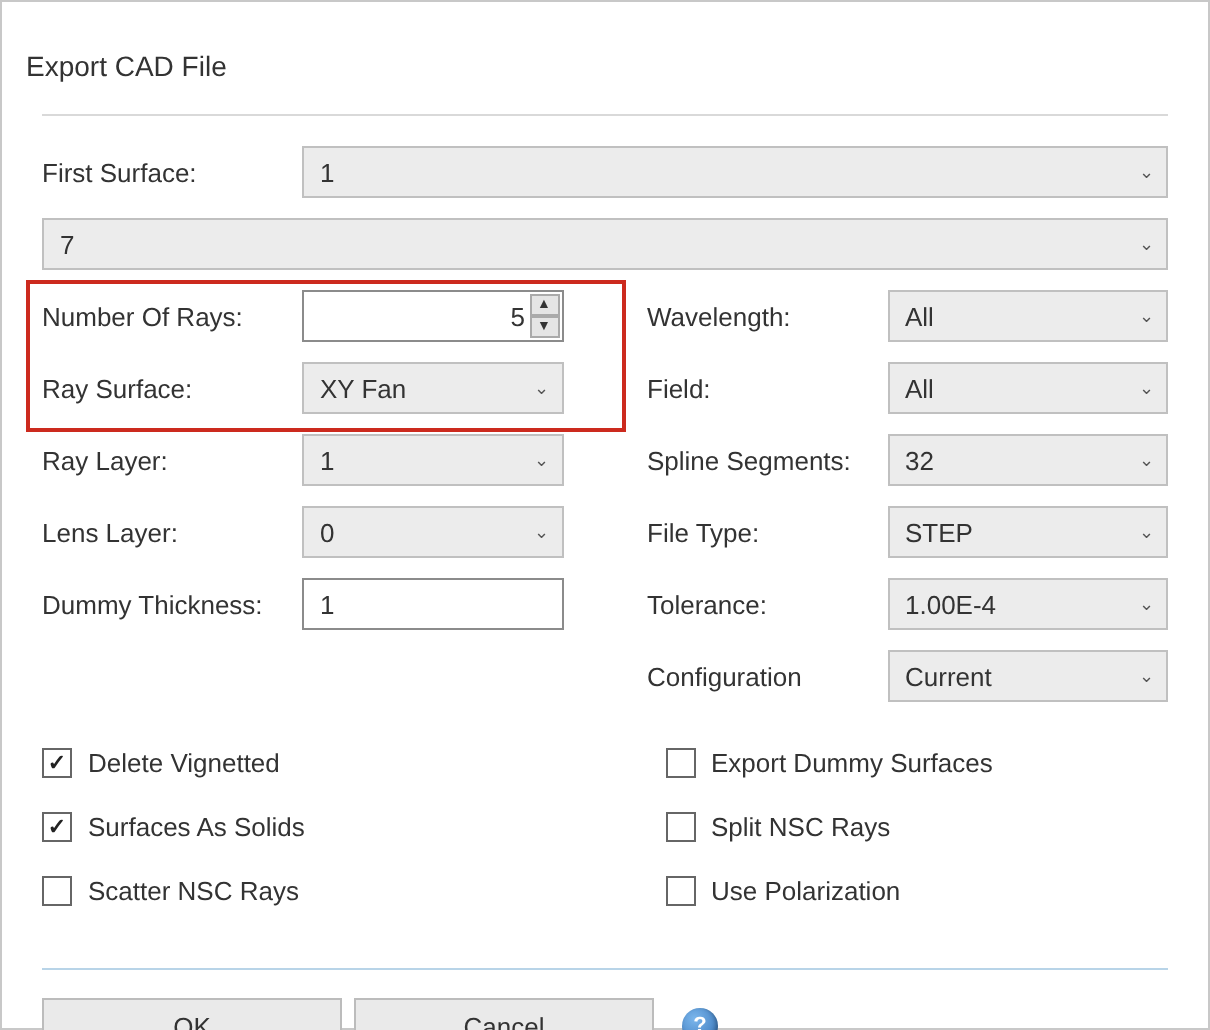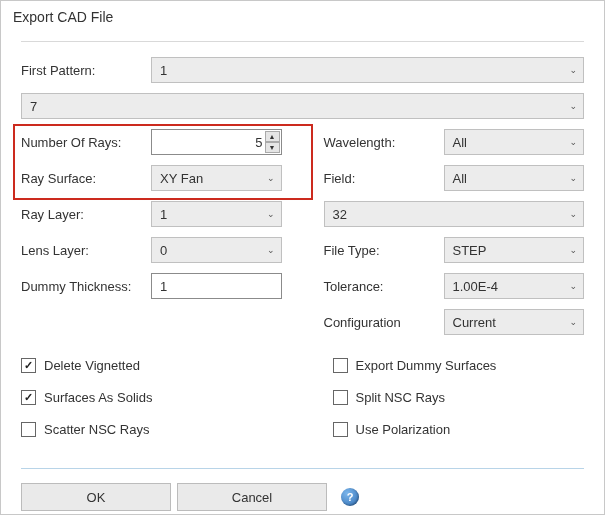--- a/index.html
+++ b/index.html
@@ -11,21 +11,21 @@
     background: #fff;
   }
   .window {
     width: 605px;
     height: 515px;
     border: 1px solid #c8c8c8;
     background: #fff;
     position: relative;
   }
   .titlebar {
-    padding: 8px 12px 6px 12px;
+    padding: 24px 12px 6px 12px;
     font-size: 14px;
   }
   .content {
     padding: 6px 20px 10px 20px;
   }
   .sep {
     border: none;
     border-top: 1px solid #d9d9d9;
     margin: 4px 0 14px 0;
   }
@@ -174,21 +174,21 @@
 
 <div class="window">
   <div class="titlebar">Export CAD File</div>
 
   <div class="content">
     <hr class="sep">
 
     <div class="group-top">
 
       <div class="row">
-        <span class="label">First Pattern:</span>
+        <span class="label">First Surface:</span>
         <div class="control wide">
           <span>1</span>
           <span class="chev">⌄</span>
         </div>
       </div>
       <div class="row">
         <div class="control wide">
           <span>7</span>
           <span class="chev">⌄</span>
         </div>
@@ -245,20 +245,21 @@
             </div>
           </div>
           <div class="row">
             <span class="label-r">Field:</span>
             <div class="control med">
               <span>All</span>
               <span class="chev">⌄</span>
             </div>
           </div>
           <div class="row">
+            <span class="label-r">Spline Segments:</span>
             <div class="control med">
               <span>32</span>
               <span class="chev">⌄</span>
             </div>
           </div>
           <div class="row">
             <span class="label-r">File Type:</span>
             <div class="control med">
               <span>STEP</span>
               <span class="chev">⌄</span>

